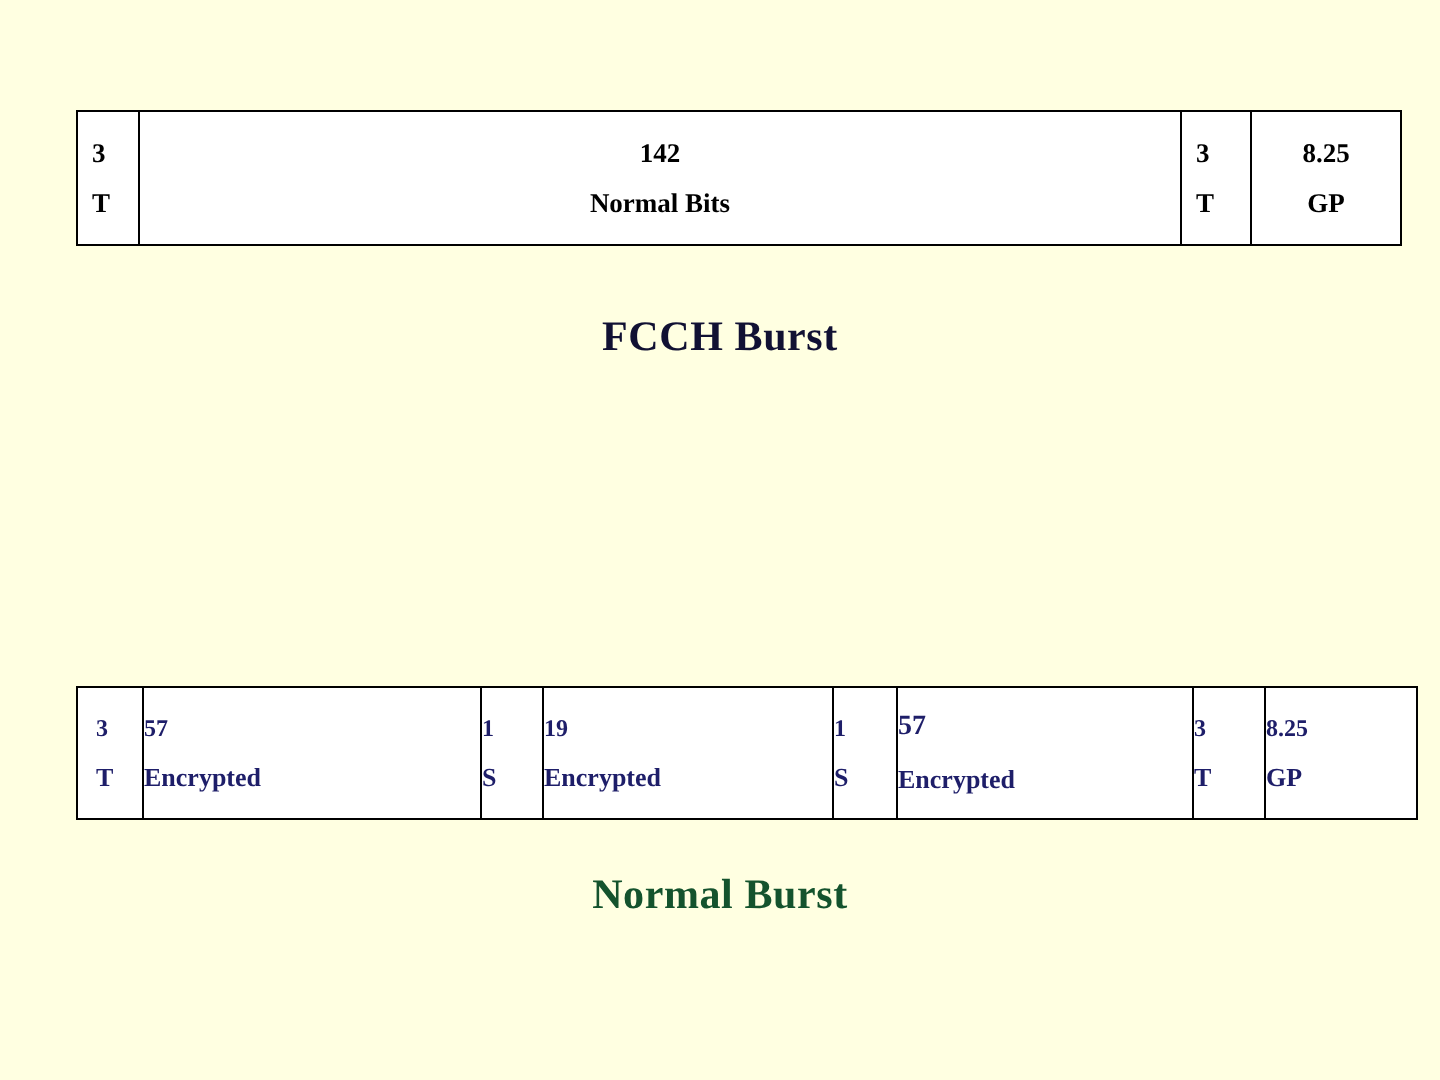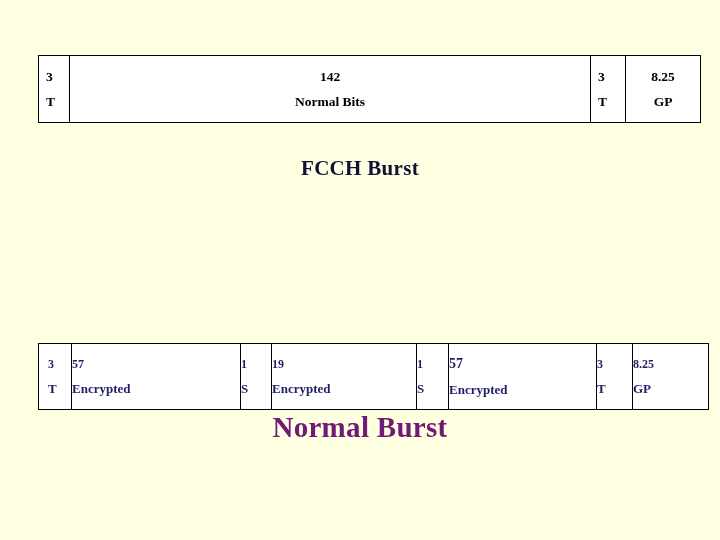--- a/index.html
+++ b/index.html
@@ -112,24 +112,24 @@
     white-space: nowrap;
   }
   #fcch-caption {
     top: 156px;
     left: 0;
     font-size: 21px;
     color: #111133;
     letter-spacing: 0.3px;
   }
   #normal-caption {
-    top: 411px;
+    top: 435px;
     left: 0;
-    font-size: 29px;
-    color: #701a75;
+    font-size: 21px;
+    color: #14532d;
     letter-spacing: 0.3px;
   }
 </style>
 </head>
 <body>
 
 <div class="slide">
 
   <table id="fcch-table" class="burst-table">
     <tbody>

